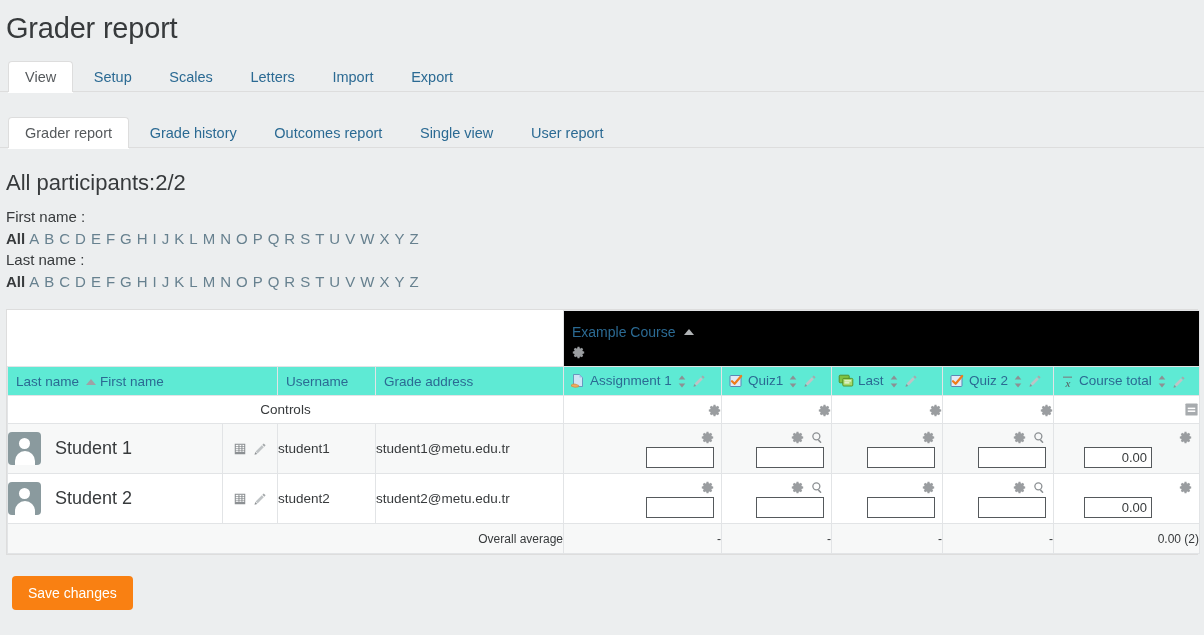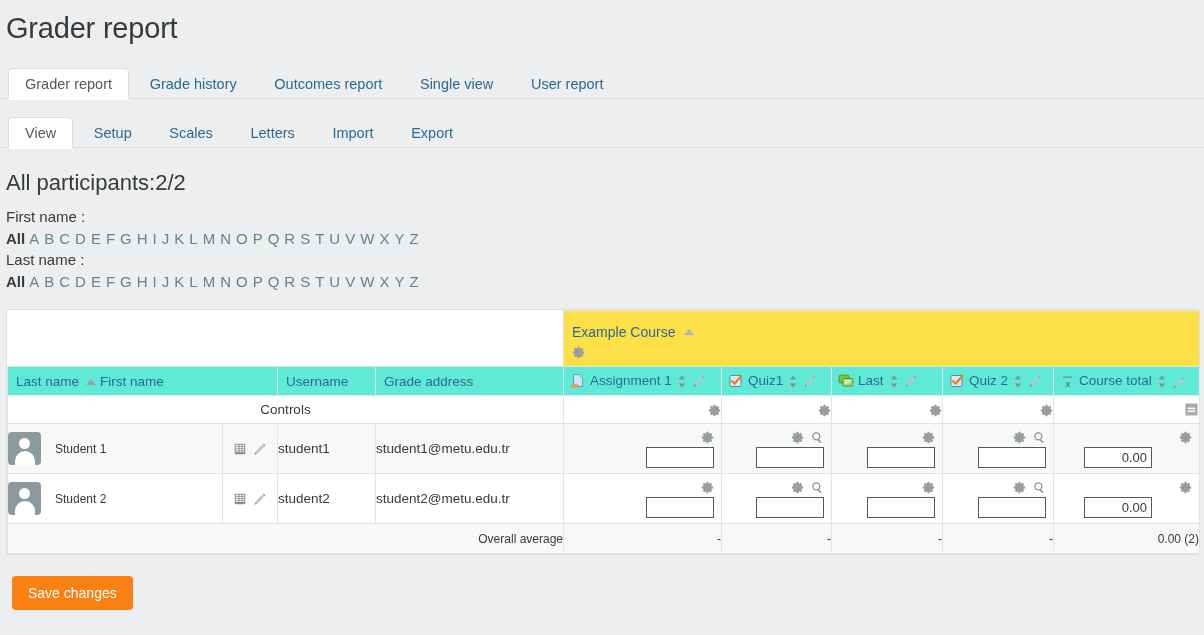--- a/index.html
+++ b/index.html
@@ -123,21 +123,21 @@
     font-size: 13.5px;
   }
   table.grader td, table.grader th {
     border: 1px solid #e2e4e6;
     padding: 0;
     font-weight: normal;
     vertical-align: middle;
   }
 
   
-  .r-course td { height: 49px; background:#fde047; border-bottom:none;}
+  .r-course td { height: 49px; background:#000000; border-bottom:none;}
   .course-cell {
     padding: 6px 0 0 8px !important;
     vertical-align: top;
     border-left: 1px solid #e2e4e6 !important;
   }
   .course-title {
     color: #2b6a93;
     font-size: 14px;
     display: inline-block;
   }
@@ -220,21 +220,21 @@
     position: absolute;
     left: 50%; top: 19px;
     width: 20px; height: 16px;
     margin-left: -10px;
     border-radius: 10px 10px 0 0;
     background: #ffffff;
   }
   .student-name {
     margin-left: 14px;
     color: #373a3c;
-    font-size: 12px;
+    font-size: 18px;
   }
   .useractions {
     text-align: center;
   }
   .usercell {
     padding-left: 8px;
     color: #373a3c;
     font-size: 13.5px;
   }
 
@@ -302,35 +302,35 @@
   .ico-xbar  { width: 16px; height: 14px; margin-right: 3px;}
   .ico-sort  { width: 10px; height: 13px; margin: 0 2px 0 5px;}
 </style>
 </head>
 <body>
 
 <div class="page">
 
   <h1 class="page-title">Grader report</h1>
 
-  <div class="tabrow second">
-    <div class="tab active"><span>Grader report</span></div>
-    <div class="tab"><span>Grade history</span></div>
-    <div class="tab"><span>Outcomes report</span></div>
-    <div class="tab"><span>Single view</span></div>
-    <div class="tab"><span>User report</span></div>
-  </div>
-
   <div class="tabrow">
     <div class="tab active"><span>View</span></div>
     <div class="tab"><span>Setup</span></div>
     <div class="tab"><span>Scales</span></div>
     <div class="tab"><span>Letters</span></div>
     <div class="tab"><span>Import</span></div>
     <div class="tab"><span>Export</span></div>
+  </div>
+
+  <div class="tabrow second">
+    <div class="tab active"><span>Grader report</span></div>
+    <div class="tab"><span>Grade history</span></div>
+    <div class="tab"><span>Outcomes report</span></div>
+    <div class="tab"><span>Single view</span></div>
+    <div class="tab"><span>User report</span></div>
   </div>
 
   <h2 class="participants">All participants:2/2</h2>
 
   <div class="initials-block">
     <div class="initials-label">First name :</div>
     <div class="initials-row">
       <span class="all">All</span><span id="first-letters"><a>A</a><a>B</a><a>C</a><a>D</a><a>E</a><a>F</a><a>G</a><a>H</a><a>I</a><a>J</a><a>K</a><a>L</a><a>M</a><a>N</a><a>O</a><a>P</a><a>Q</a><a>R</a><a>S</a><a>T</a><a>U</a><a>V</a><a>W</a><a>X</a><a>Y</a><a>Z</a></span>
     </div>
     <div class="initials-label">Last name :</div>

